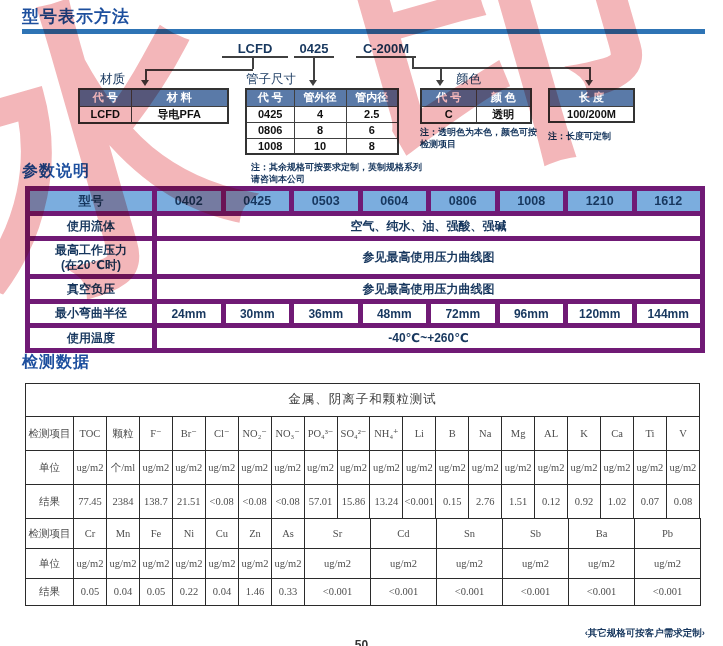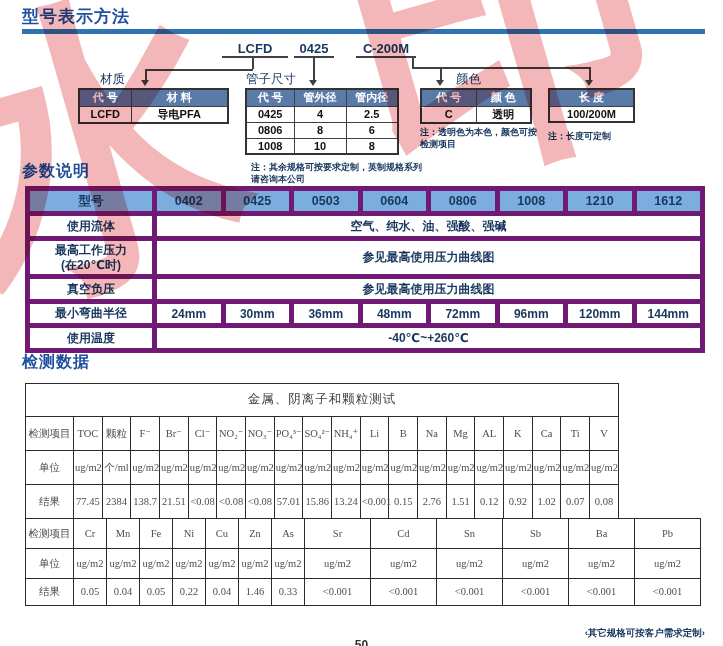--- a/index.html
+++ b/index.html
@@ -39,21 +39,21 @@
   .s2-table { position:absolute; left:25px; top:186px; width:680px; border-collapse:collapse;
               table-layout:fixed; border:2px solid #111; border-top:3px solid #111; background:#fff; }
   .s2-table th, .s2-table td { border:5px solid #701a75; text-align:center; font-weight:bold;
               color:#17375e; font-size:12px; padding:1px 2px; }
   .s2-head th, .s2-head td { background:#7badde; font-size:12.5px; height:25px; }
   .s2-r1 { height:25px; } .s2-r2 { height:38px;padding-left:42px; } .s2-r3 { height:25px; }
   .s2-r4 { height:24px; } .s2-r5 { height:25px; }
   .s2-table th.rowlab { white-space:pre-line; line-height:1.25; }
   
   .s3-wrap { position:absolute; left:25px; top:383px; width:675px; }
-  .s3-table { border-collapse:collapse; table-layout:fixed; width:594px;
+  .s3-table { border-collapse:collapse; table-layout:fixed; width:675px;
               font-family:"Liberation Serif","DejaVu Serif",serif; background:#fff; }
   .s3-table th, .s3-table td { border:1px solid #2b2b2b; font-weight:normal; color:#4d4d4d;
               font-size:10.5px; text-align:center; padding:0 1px; line-height:1.25; }
   .t-title td { font-size:12.5px; height:33px; letter-spacing:1px; color:#3f3f3f; }
   .t1-row { height:34px; } .t2-row { height:30px; } .t2-row-last { height:27px; }
   .footnote { position:absolute; right:18px; top:627px; font-size:9.5px; font-weight:bold; color:#17375e; }
   .pagenum { position:absolute; left:0; right:0; top:638px; text-align:center;
              font-size:12px; font-weight:bold; color:#333; }
 </style>
 </head>

